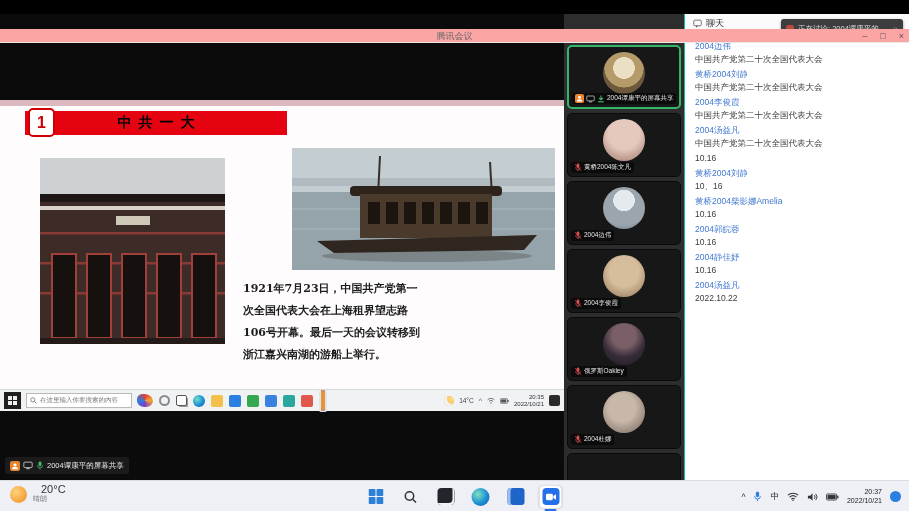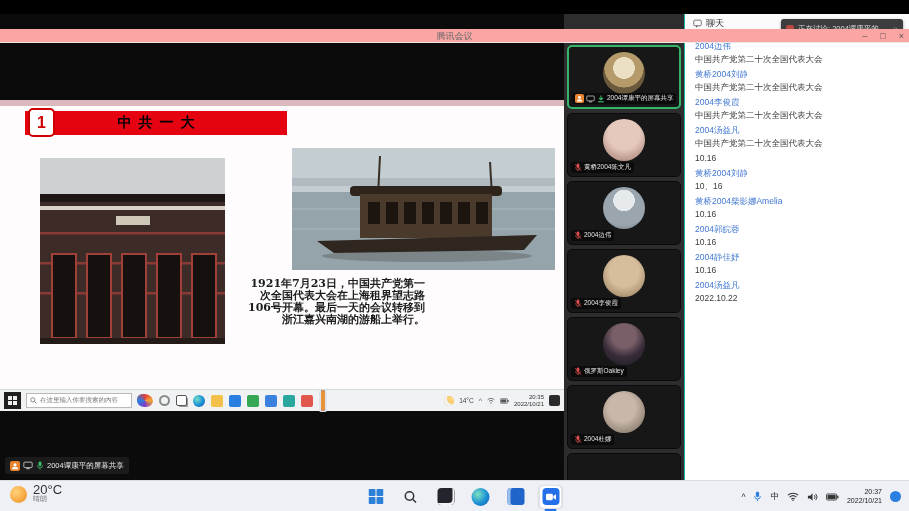--- a/index.html
+++ b/index.html
@@ -15,21 +15,21 @@
   
   .main{position:absolute;left:0;top:14px;width:564px;height:466px;background:#0b0b0b;overflow:hidden;}
   .slide{position:absolute;left:0;top:86px;width:564px;height:289px;background:#fefcfc;}
   .slide-topstrip{position:absolute;left:0;top:0;width:564px;height:6px;background:#dcb9bc;}
   .banner{position:absolute;left:25px;top:11px;width:262px;height:24px;background:#e60311;display:flex;align-items:center;justify-content:center;}
   .badge1{position:absolute;left:3px;top:-3px;width:27px;height:29px;background:#fff;border:2px solid #cf0000;border-radius:5px;color:#cf0000;font-weight:bold;font-size:16px;display:flex;align-items:center;justify-content:center;}
   .banner-title{color:#000000;font-weight:bold;font-size:14px;letter-spacing:7px;padding-left:7px;}
   .photo{position:absolute;overflow:hidden;}
   .photo.building{left:40px;top:58px;width:185px;height:186px;}
   .photo.boat{left:292px;top:48px;width:263px;height:122px;}
-  .slide-body{position:absolute;left:243px;top:178px;width:182px;font-size:11px;font-weight:bold;color:#1c1c1c;line-height:12px;font-family:"DejaVu Serif",serif;text-align:right;}
+  .slide-body{position:absolute;left:243px;top:178px;width:182px;font-size:11px;font-weight:bold;color:#1c1c1c;line-height:22px;font-family:"DejaVu Serif",serif;}
 
   
   .inner-taskbar{position:absolute;left:0;top:375px;width:564px;height:22px;background:#f1f2f3;border-top:1px solid #d8d8d8;display:flex;align-items:center;gap:5px;padding:0 4px;}
   .start-btn{width:17px;height:17px;background:#1f1f1f;display:flex;align-items:center;justify-content:center;flex:0 0 auto;}
   .search-box{width:106px;height:15px;background:#fff;border:1px solid #b9b9b9;display:flex;align-items:center;gap:3px;padding:0 3px;font-size:6.5px;color:#777;white-space:nowrap;overflow:hidden;flex:0 0 auto;}
   .tb-icons{display:flex;gap:6px;align-items:center;}
   .tb-ic{width:12px;height:12px;border-radius:2px;flex:0 0 auto;}
   .tb-logo{width:16px;height:13px;border-radius:40% 60% 50% 50%;background:conic-gradient(#e23c3c,#f2a431,#7e3cc9,#2d7ce0,#e23c3c);}
   .tb-ring{width:11px;height:11px;border-radius:50%;border:2px solid #8a8a8a;background:transparent;}
   .tb-taskview{width:11px;height:11px;border:1.5px solid #555;border-radius:2px;background:#fff;box-shadow:2px 2px 0 -1px #999;}
@@ -84,21 +84,21 @@
   .mini-sq{width:10px;height:9px;border:1px solid #9a9a9a;border-radius:1px;display:inline-block;}
   .input-area{height:92px;flex:0 0 auto;background:#fff;}
   .send-row{height:26px;flex:0 0 auto;display:flex;align-items:center;justify-content:flex-end;padding:0 8px;gap:0;}
   .send-btn{display:flex;align-items:center;gap:5px;font-size:9px;color:#b3b3b3;border:1px solid #e3e3e3;border-radius:2px;padding:2px 6px;background:#fafafa;}
   .send-btn .caret{color:#b3b3b3;}
 
   
   .taskbar{position:absolute;left:0;top:480px;width:909px;height:31px;background:#eef0f5;border-top:1px solid #d9dce1;z-index:20;}
   .widget{position:absolute;left:10px;top:4px;display:flex;gap:6px;align-items:center;}
   .sun{width:17px;height:17px;border-radius:50%;background:radial-gradient(circle at 35% 35%,#ffd27a,#f08c1e);}
-  .widget-temp{font-size:13px;color:#333;line-height:9px;}
+  .widget-temp{font-size:11px;color:#333;line-height:9px;margin-left:8px;}
   .widget-desc{font-size:7px;color:#777;line-height:9px;}
   .center-icons{position:absolute;left:463px;top:3px;transform:translateX(-50%);display:flex;gap:13px;align-items:center;height:25px;}
   .ti{width:22px;height:22px;display:flex;align-items:center;justify-content:center;border-radius:4px;position:relative;}
   .ti.meeting{background:#fff;box-shadow:0 0 2px rgba(0,0,0,.25);}
   .ti.meeting::after{content:"";position:absolute;left:50%;bottom:-3px;transform:translateX(-50%);width:12px;height:2px;border-radius:2px;background:#2a6fe8;}
   .dark-app{width:17px;height:17px;background:#24242c;border-radius:4px;box-shadow:inset -2px -2px 0 0 #f2f2f2;}
   .doc-app{width:17px;height:17px;background:#1f64c8;border-radius:3px;box-shadow:inset 3px 0 0 0 #9cc0ee;}
   .edge-app{width:18px;height:18px;border-radius:50%;background:radial-gradient(circle at 35% 35%,#7de2c2,#1b8fd4 55%,#1456b0);}
   .meet-app{width:17px;height:17px;background:#2470e8;border-radius:4px;display:flex;align-items:center;justify-content:center;}
   .tray{position:absolute;right:8px;top:0;height:31px;display:flex;align-items:center;gap:8px;font-size:8.5px;color:#333;}

